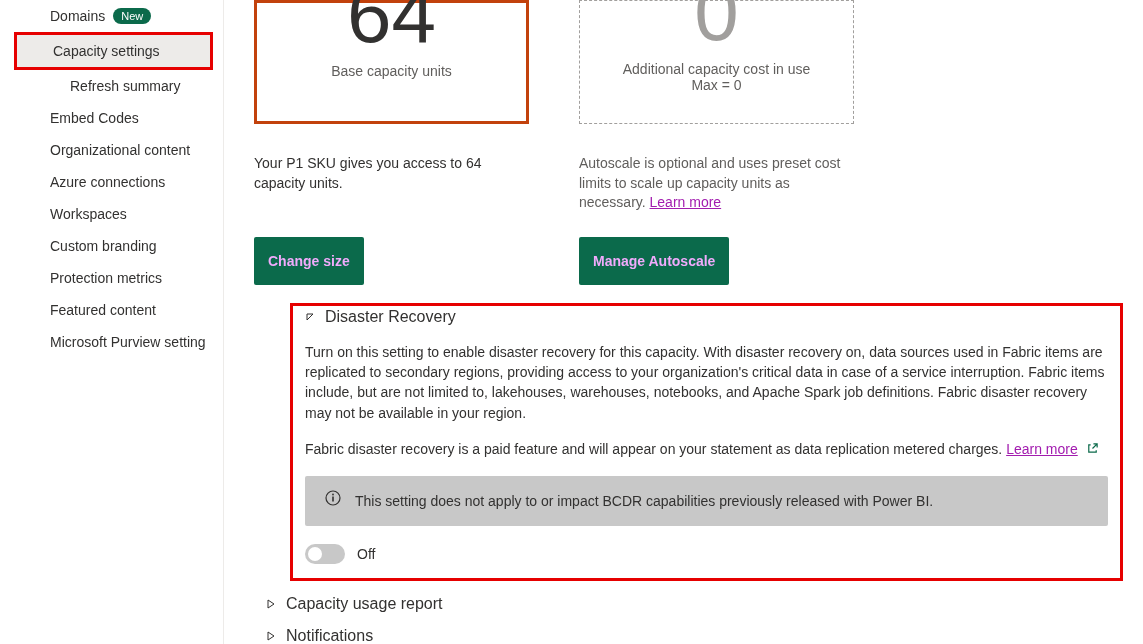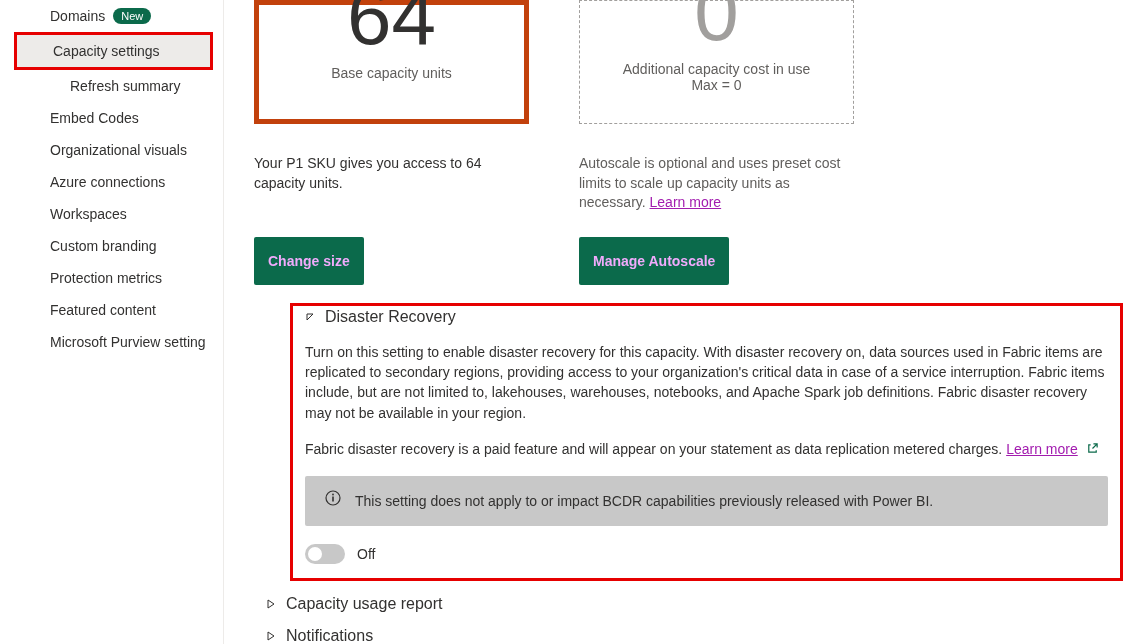--- a/index.html
+++ b/index.html
@@ -47,21 +47,21 @@
     .main {
       flex: 1;
       padding: 0 20px 20px 30px;
     }
     .cards-row {
       display: flex;
       gap: 50px;
     }
     .card {
       width: 275px;
-      border: 5px solid #c2410c;
+      border: 3px solid #c2410c;
       display: flex;
       flex-direction: column;
       align-items: center;
       padding-bottom: 30px;
       padding-top: 0;
     }
     .card.dashed {
       border: 1px dashed #a19f9d;
     }
     .big-num {
@@ -184,21 +184,21 @@
         <span>Capacity settings</span>
       </div>
     </div>
     <div class="side-item sub">
       <span>Refresh summary</span>
     </div>
     <div class="side-item">
       <span>Embed Codes</span>
     </div>
     <div class="side-item">
-      <span>Organizational visuals</span>
+      <span>Organizational content</span>
     </div>
     <div class="side-item">
       <span>Azure connections</span>
     </div>
     <div class="side-item">
       <span>Workspaces</span>
     </div>
     <div class="side-item">
       <span>Custom branding</span>
     </div>

